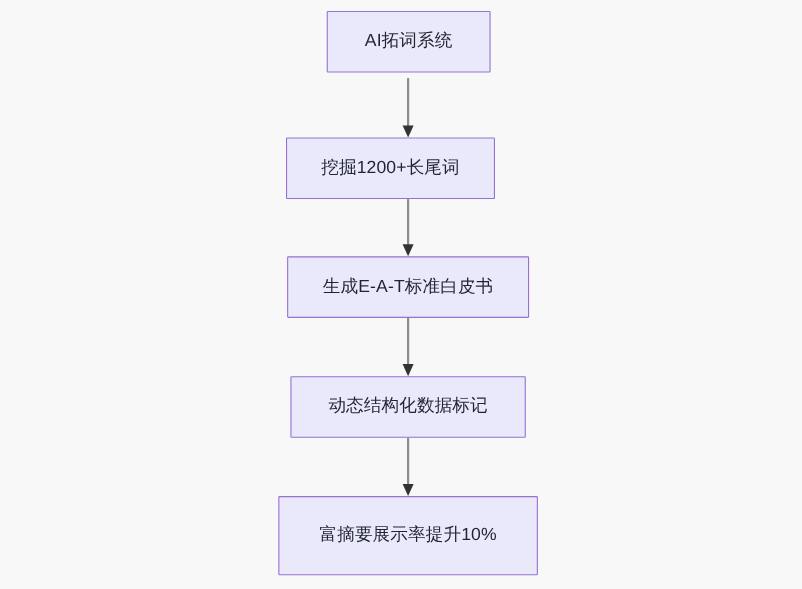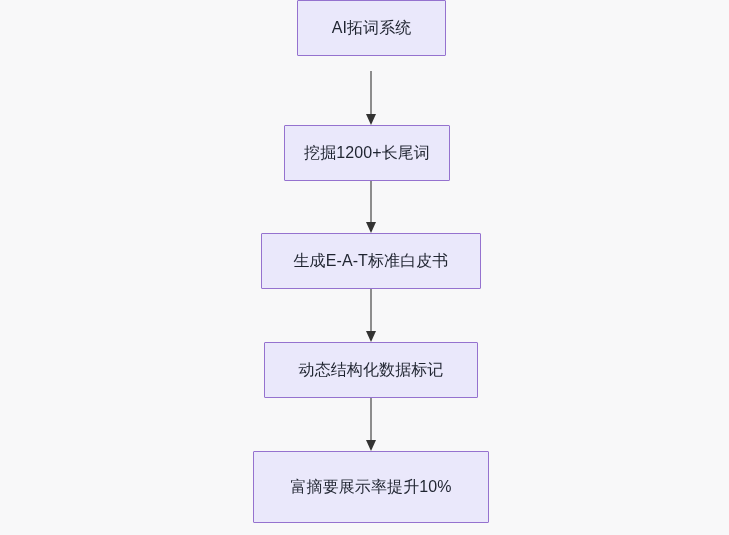--- a/index.html
+++ b/index.html
@@ -67,25 +67,25 @@
   <svg class="edge" style="left:361px; top:289px;" width="20" height="54" viewBox="0 0 20 54">
     <line class="edge-line" x1="10" y1="0" x2="10" y2="46"></line>
     <polygon class="edge-head" points="10,53 5,42 15,42"></polygon>
   </svg>
 
   <svg class="edge" style="left:361px; top:398px;" width="20" height="54" viewBox="0 0 20 54">
     <line class="edge-line" x1="10" y1="0" x2="10" y2="46"></line>
     <polygon class="edge-head" points="10,53 5,42 15,42"></polygon>
   </svg>
 
-  <div class="node" style="left:297px; top:0; width:149px; height:56px;">
+  <div class="node" style="left:297px; top:10px; width:149px; height:56px;">
     <span class="node-label">AI拓词系统</span>
   </div>
 
-  <div class="node" style="left:284px; top:125px; width:166px; height:56px;">
+  <div class="node" style="left:260px; top:125px; width:190px; height:56px;">
     <span class="node-label">挖掘1200+长尾词</span>
   </div>
 
   <div class="node" style="left:261px; top:233px; width:220px; height:56px;">
     <span class="node-label">生成E-A-T标准白皮书</span>
   </div>
 
   <div class="node" style="left:264px; top:342px; width:214px; height:56px;">
     <span class="node-label">动态结构化数据标记</span>
   </div>

